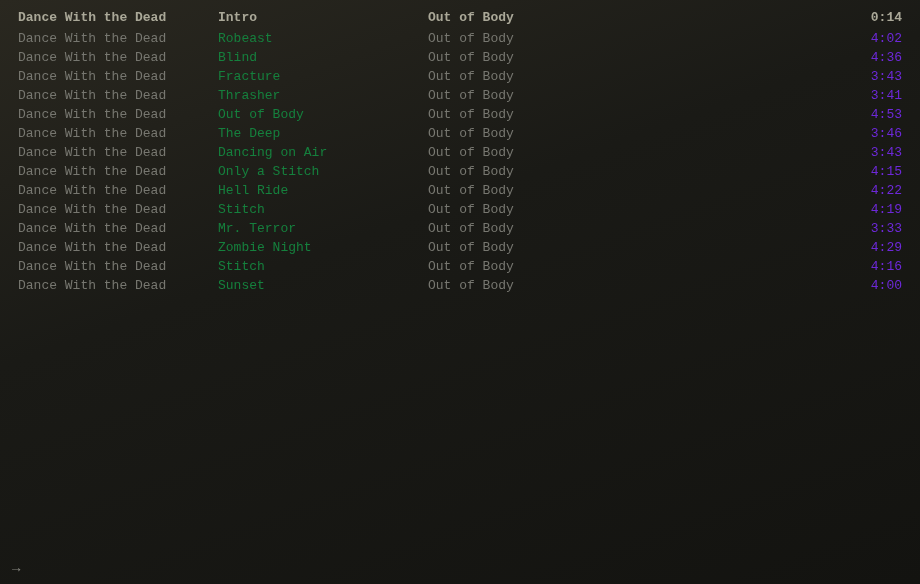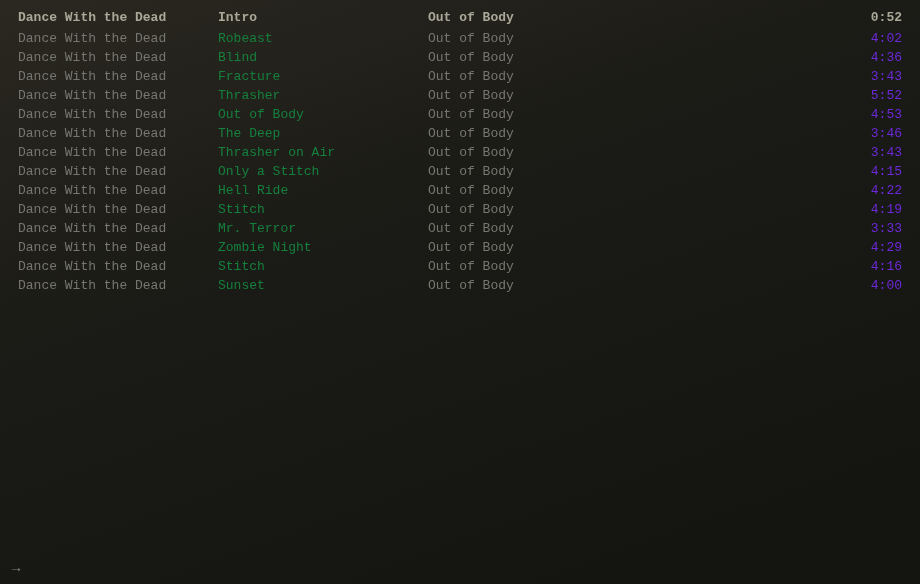--- a/index.html
+++ b/index.html
@@ -77,21 +77,21 @@
   </style>
 </head>
 <body>
 
 <div class="track-list">
 
   <div class="track-row header">
     <div class="col-artist">Dance With the Dead</div>
     <div class="col-title">Intro</div>
     <div class="col-album">Out of Body</div>
-    <div class="col-duration">0:52</div>
+    <div class="col-duration">0:14</div>
   </div>
 <div class="track-row">
       <div class="col-artist">Dance With the Dead</div>
       <div class="col-title">Robeast</div>
       <div class="col-album">Out of Body</div>
       <div class="col-duration">4:02</div>
     </div>
     <div class="track-row">
       <div class="col-artist">Dance With the Dead</div>
       <div class="col-title">Blind</div>
@@ -101,37 +101,37 @@
     <div class="track-row">
       <div class="col-artist">Dance With the Dead</div>
       <div class="col-title">Fracture</div>
       <div class="col-album">Out of Body</div>
       <div class="col-duration">3:43</div>
     </div>
     <div class="track-row">
       <div class="col-artist">Dance With the Dead</div>
       <div class="col-title">Thrasher</div>
       <div class="col-album">Out of Body</div>
-      <div class="col-duration">5:52</div>
+      <div class="col-duration">3:41</div>
     </div>
     <div class="track-row">
       <div class="col-artist">Dance With the Dead</div>
       <div class="col-title">Out of Body</div>
       <div class="col-album">Out of Body</div>
       <div class="col-duration">4:53</div>
     </div>
     <div class="track-row">
       <div class="col-artist">Dance With the Dead</div>
       <div class="col-title">The Deep</div>
       <div class="col-album">Out of Body</div>
       <div class="col-duration">3:46</div>
     </div>
     <div class="track-row">
       <div class="col-artist">Dance With the Dead</div>
-      <div class="col-title">Thrasher on Air</div>
+      <div class="col-title">Dancing on Air</div>
       <div class="col-album">Out of Body</div>
       <div class="col-duration">3:43</div>
     </div>
     <div class="track-row">
       <div class="col-artist">Dance With the Dead</div>
       <div class="col-title">Only a Stitch</div>
       <div class="col-album">Out of Body</div>
       <div class="col-duration">4:15</div>
     </div>
     <div class="track-row">

